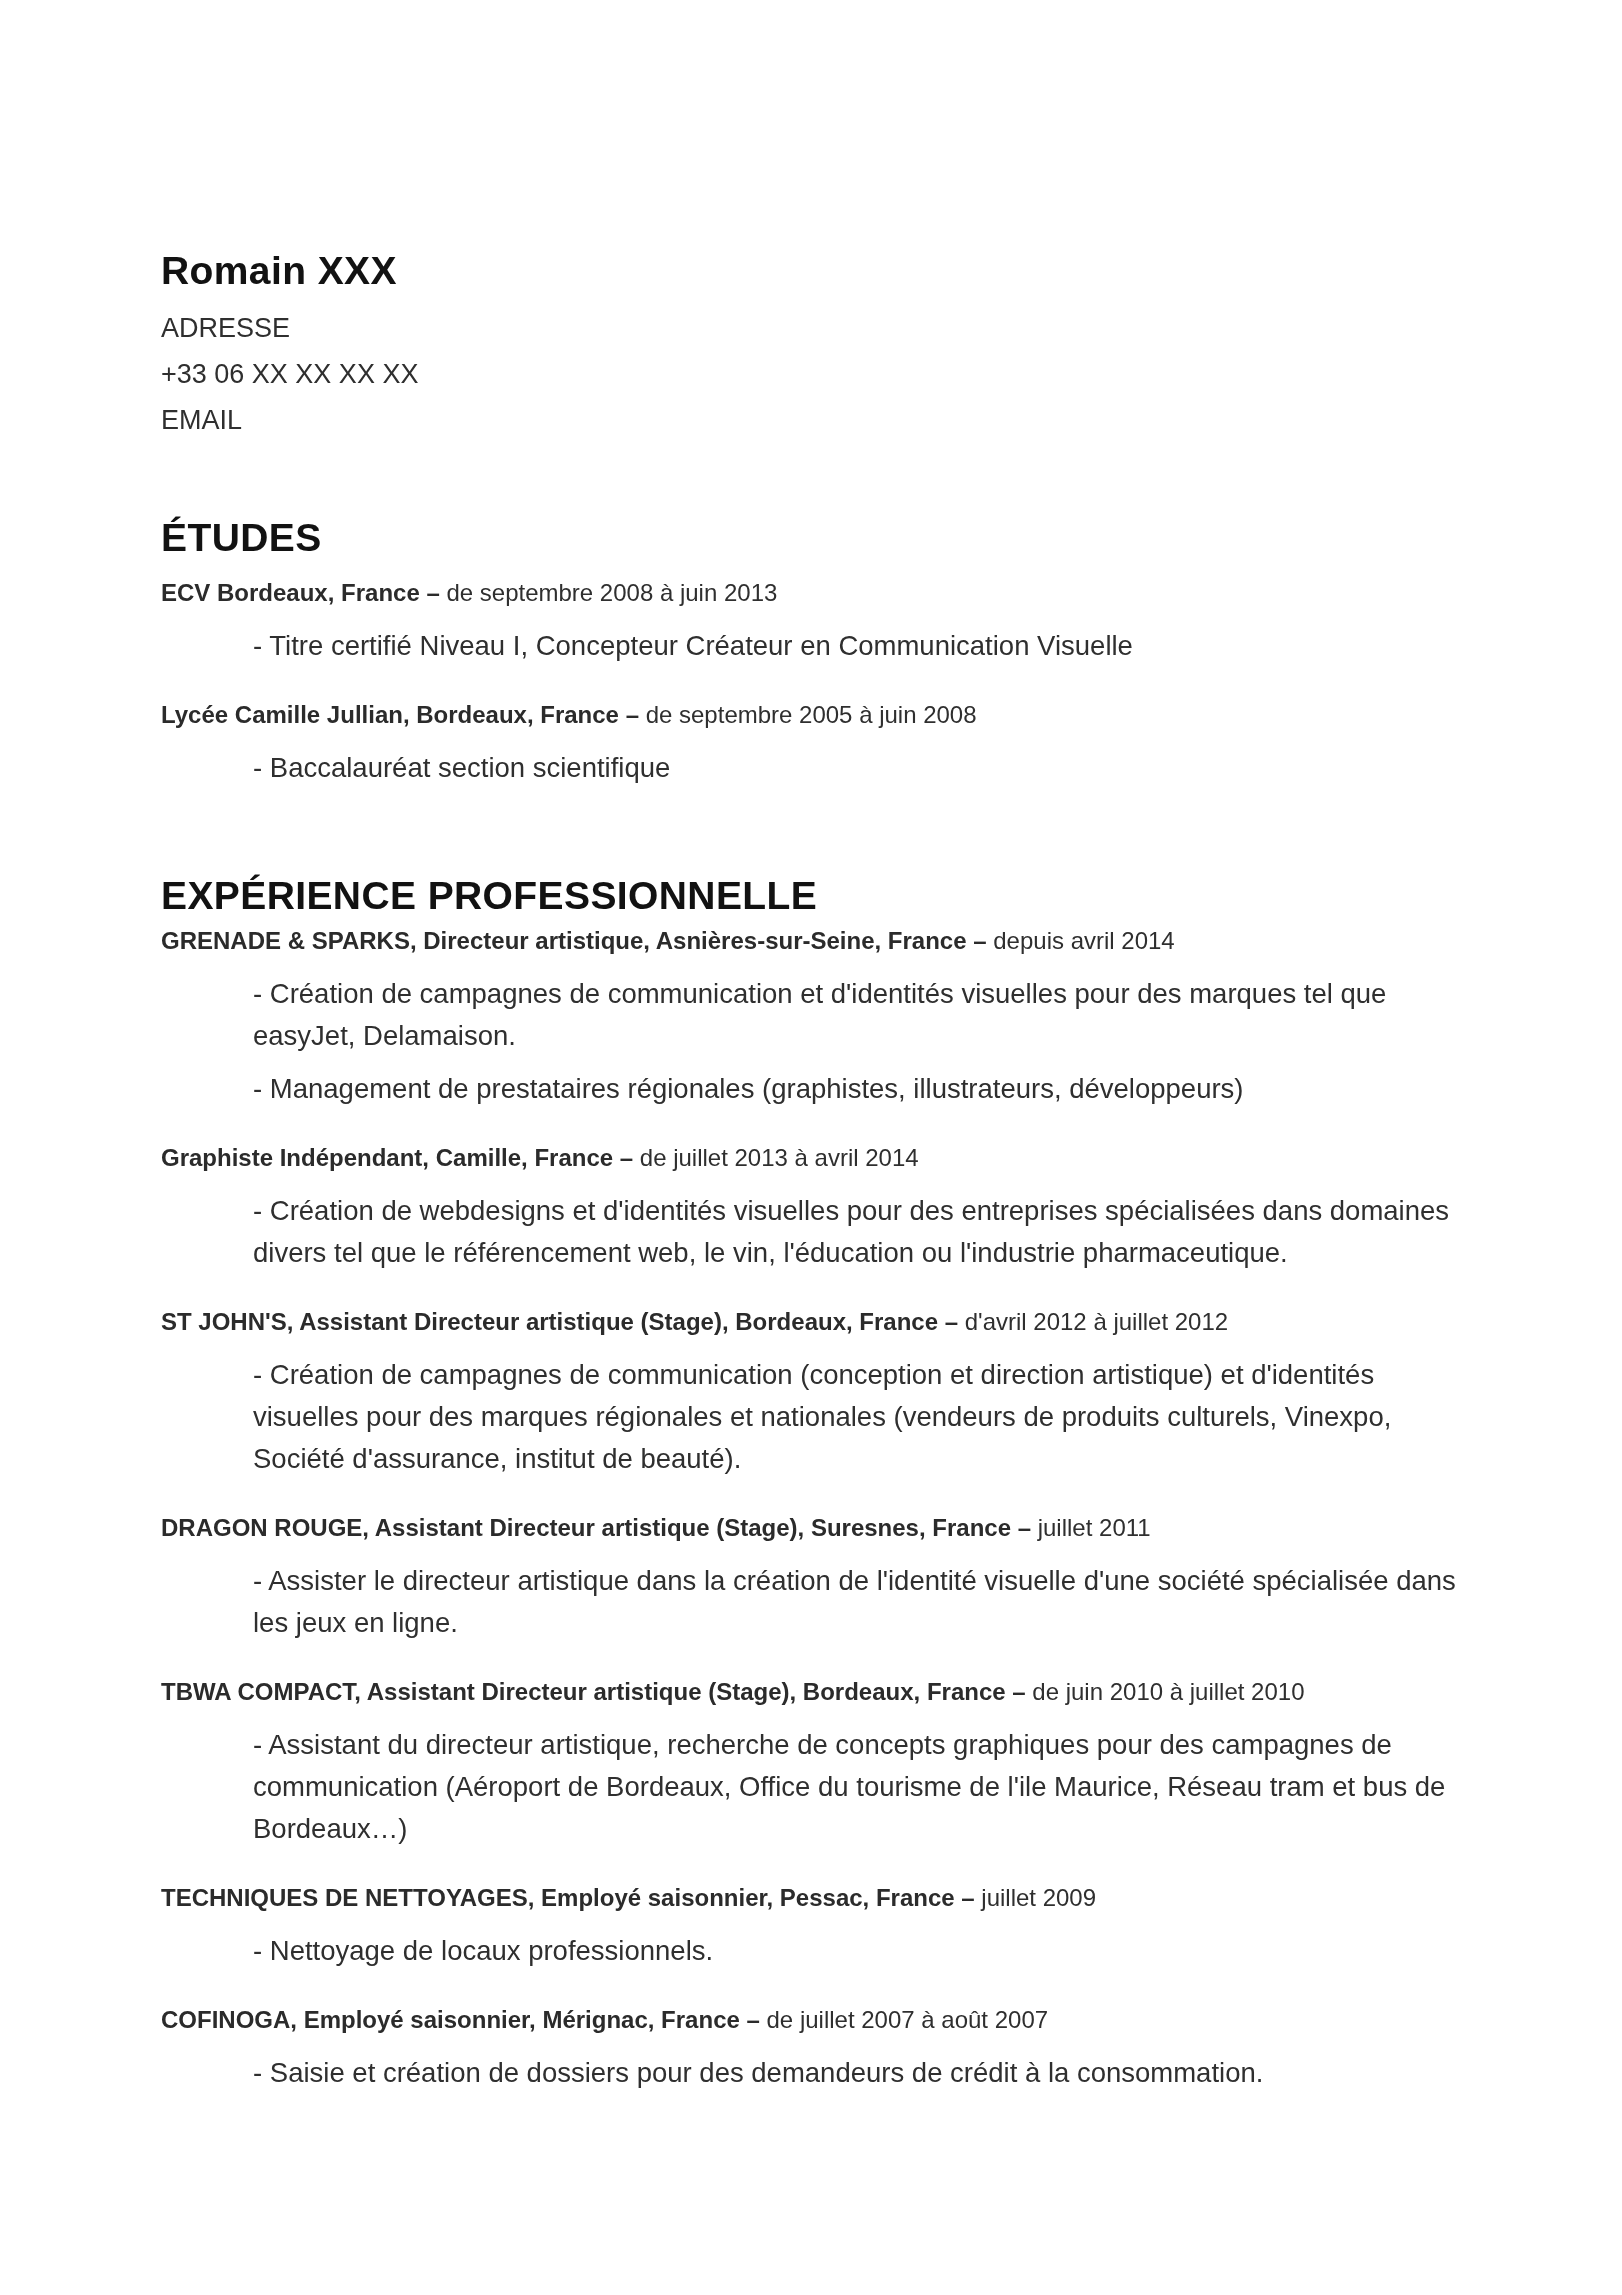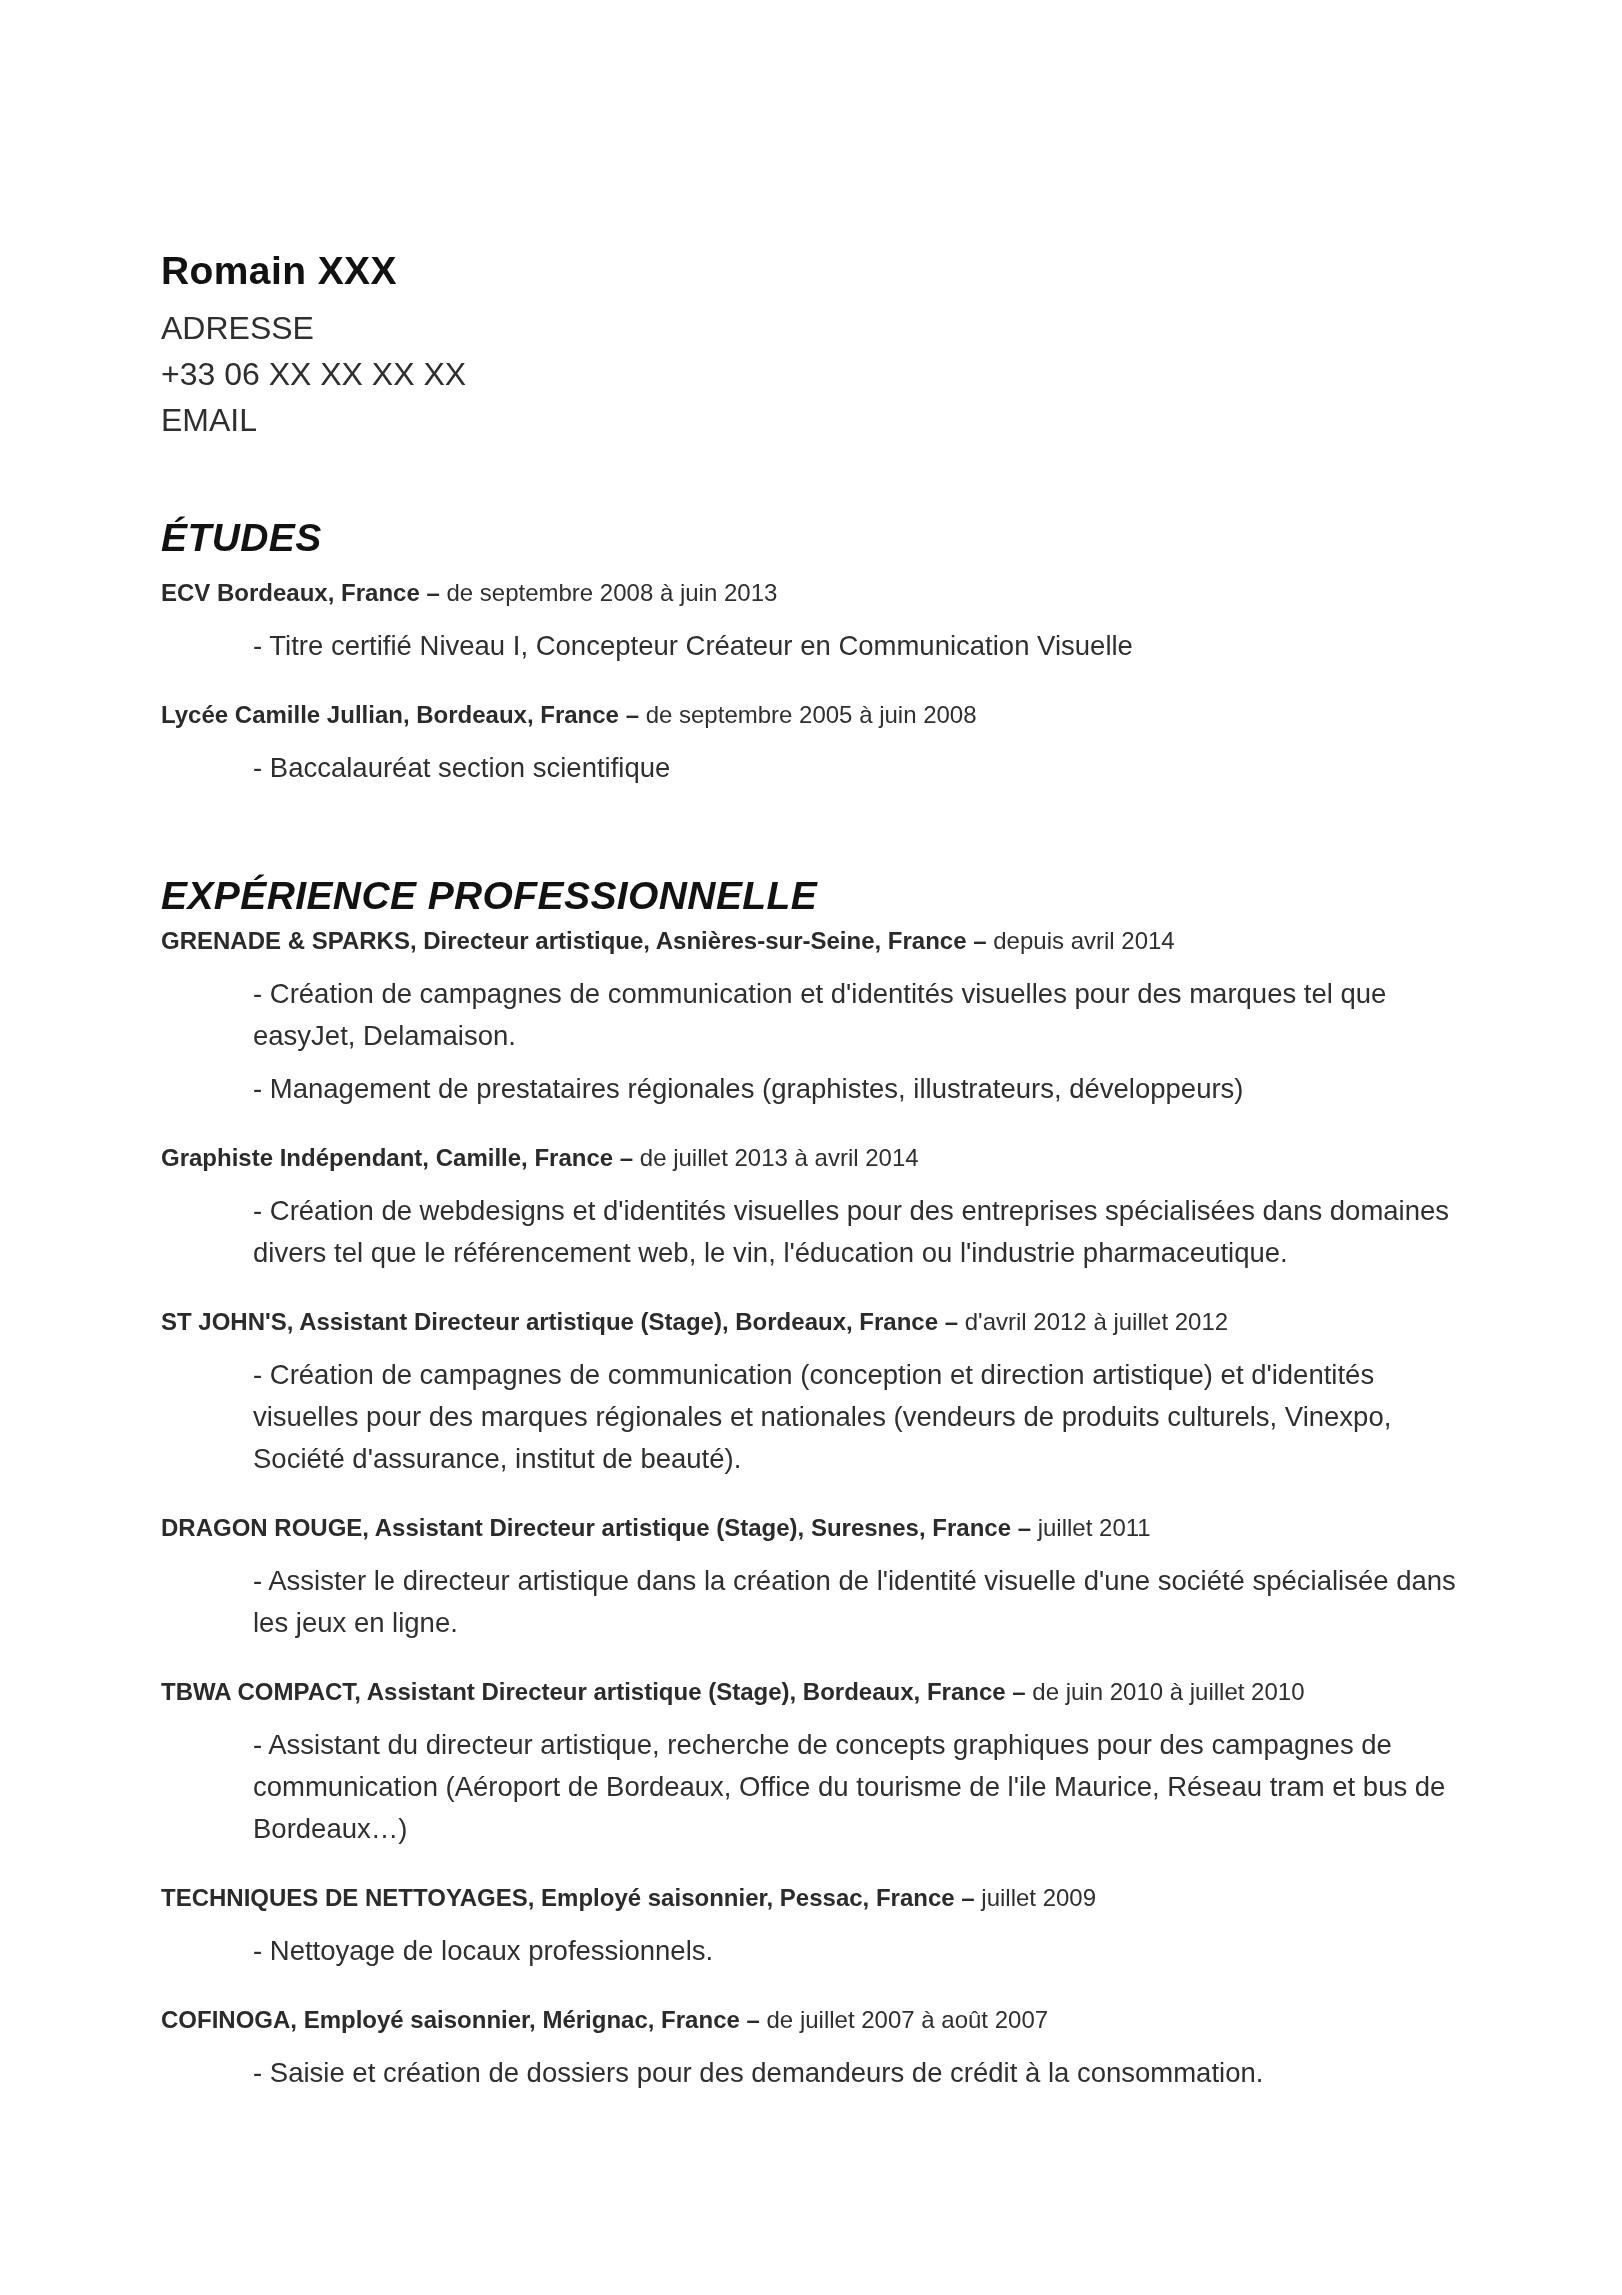--- a/index.html
+++ b/index.html
@@ -21,33 +21,32 @@
   }
   .person-name {
     font-size: 39px;
     line-height: 48px;
     font-weight: bold;
     color: #121212;
     letter-spacing: 0.4px;
     margin: 0 0 10px 0;
   }
   .contact-block p {
-    font-size: 32px;
+    font-size: 27px;
     line-height: 46px;
     margin: 0;
     color: #2f2f2f;
   }
   .section-title {
     font-size: 39px;
     line-height: 48px;
     font-weight: bold;
     color: #121212;
     letter-spacing: 0.4px;
     margin: 0;
-    font-style: italic;
   }
   .section-etudes .section-title { margin-top: 71px; }
   .section-experience-professionnelle .section-title { margin-top: 83px; }
 
   .entry-heading {
     font-size: 24px;
     line-height: 42px;
     margin: 27px 0 0 0;
     color: #2f2f2f;
   }

